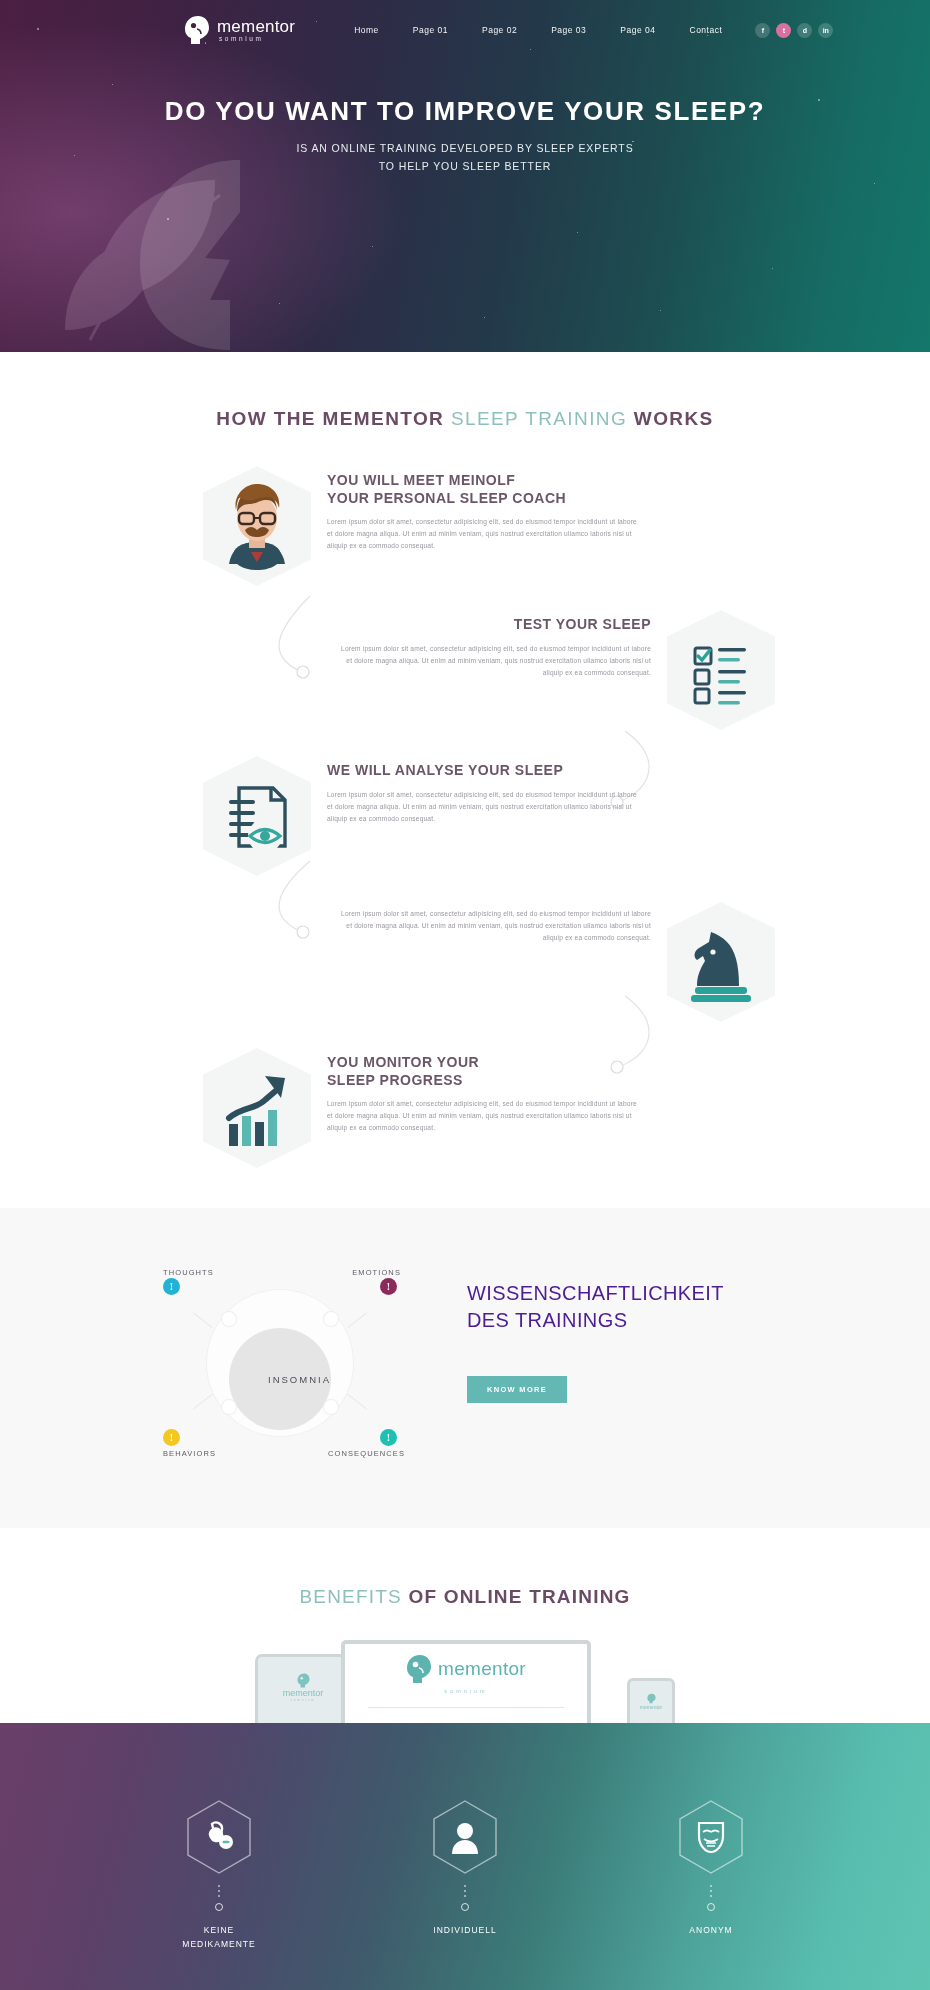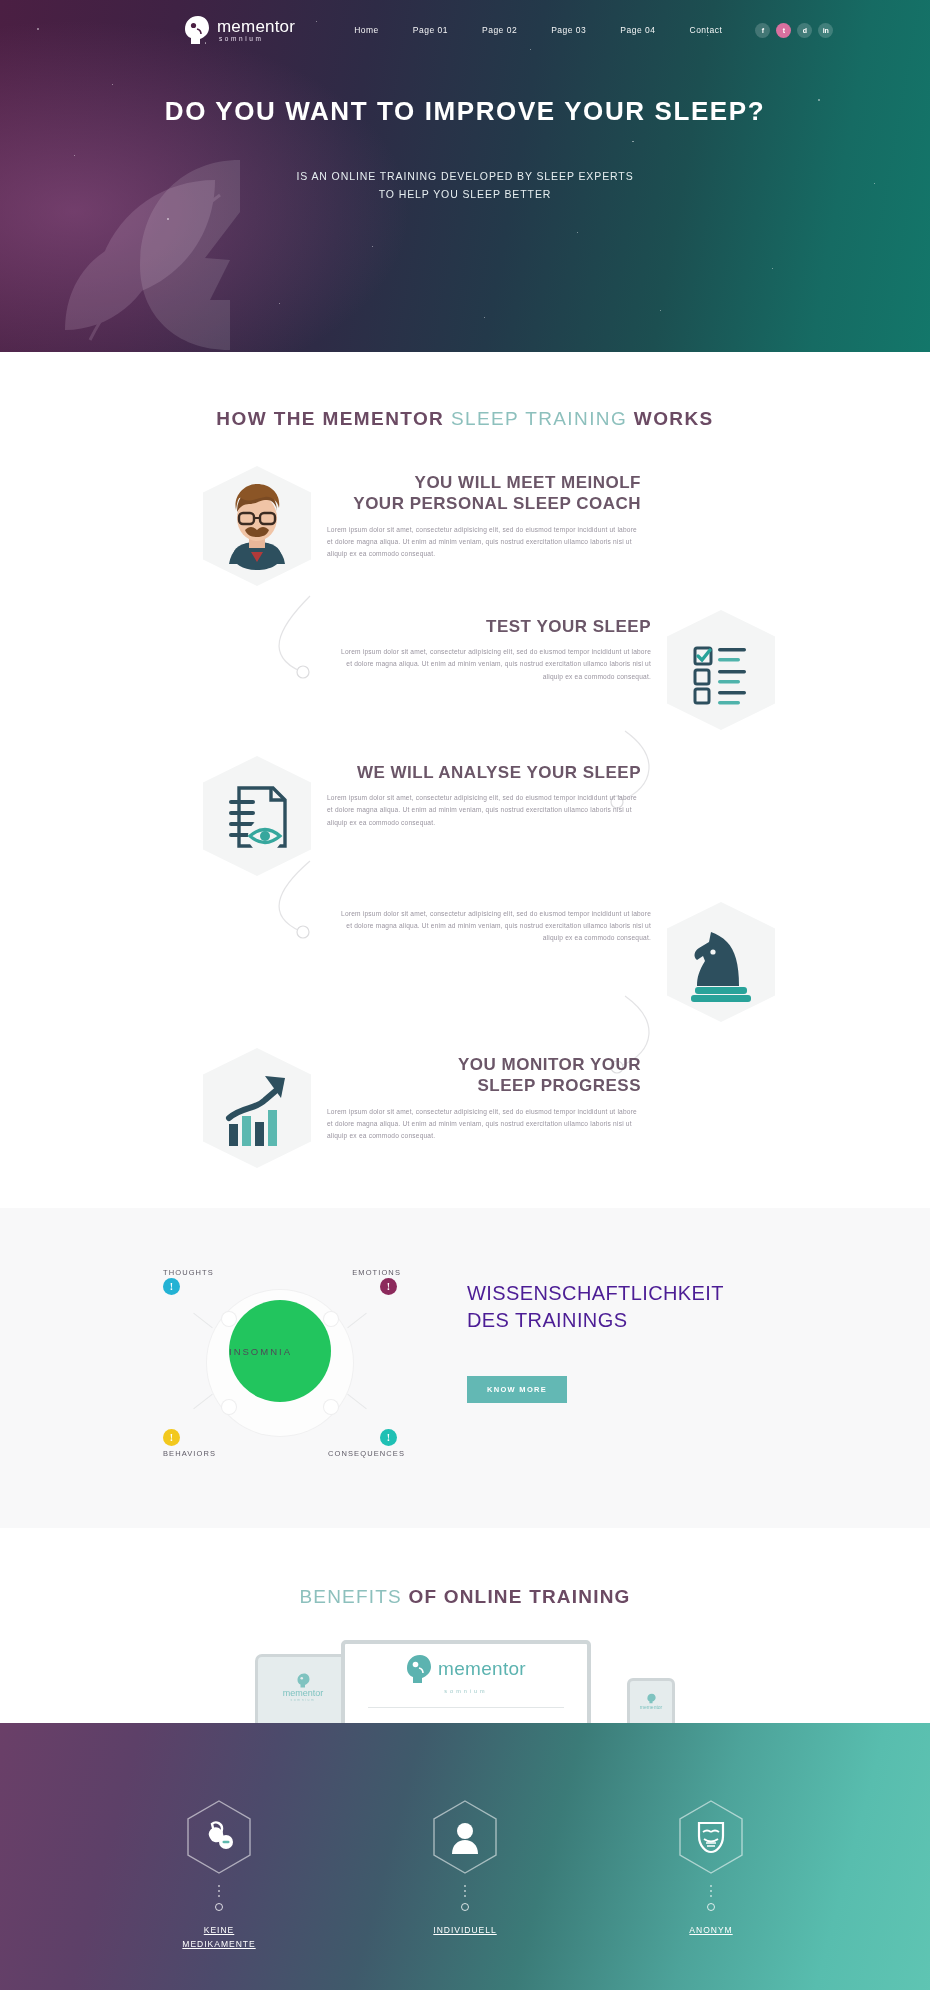--- a/index.html
+++ b/index.html
@@ -71,21 +71,21 @@
   }
   .hero-btn-wrap { position:relative; z-index:4; text-align:center; margin-top: 45px; }
   .hero-btn {
     display:inline-block; border:1px solid rgba(255,255,255,.75);
     color:#fff; background:transparent; cursor:pointer;
     font-size: 9px; font-weight:700; letter-spacing:1.6px;
     padding: 11px 24px; font-family:inherit;
   }
   .hero-sub {
     position:relative; z-index:4;
-    text-align:center; color:#e6eef0; margin-top: 40px;
+    text-align:center; color:#e6eef0; margin-top: 12px;
     font-size: 10.5px; letter-spacing: .9px; line-height: 1.75;
   }
 
   
   .works { background:#fff; padding: 56px 0 40px; }
   .works-title {
     text-align:center; font-size: 19px; font-weight:700; letter-spacing: 1.4px;
     color:#6b4a63;
   }
   .works-title .teal { color:#8dc0bd; font-weight:400; }
@@ -98,22 +98,22 @@
   .hexwrap { flex:none; width: 108px; height: 120px; position:relative; }
   .hex {
     width: 108px; height: 120px;
     background:#f4f5f5;
     clip-path: polygon(50% 0%, 100% 22%, 100% 78%, 50% 100%, 0% 78%, 0% 22%);
     display:flex; align-items:center; justify-content:center; overflow:hidden;
   }
   .step-body { padding: 6px 0 0 16px; width: 330px; }
   .step.right .step-body { text-align:right; padding: 6px 16px 0 0; }
   .step h3 {
-    font-size: 17px; font-weight:700; color:#6b5668; letter-spacing:.5px;
-    line-height:1.25; margin-bottom: 9px; text-align: right;
+    font-size: 14px; font-weight:700; color:#6b5668; letter-spacing:.5px;
+    line-height:1.25; margin-bottom: 9px;
   }
   .step p { font-size: 6.6px; line-height: 1.85; color:#9a95a0; letter-spacing:.2px; }
 
   .s1 { margin-left: 48px; }
   .s2 { margin-left: 175px; margin-top: 24px; }
   .s3 { margin-left: 48px; margin-top: 26px; }
   .s4 { margin-left: 175px; margin-top: 26px; }
   .s5 { margin-left: 48px; margin-top: 26px; }
 
   
@@ -125,23 +125,23 @@
   }
   .lbl-thoughts { left: 8px; top: 0; }
   .lbl-emotions { right: 4px; top: 0; }
   .lbl-behaviors { left: 8px; bottom: 0; }
   .lbl-consequences { right: 0; bottom: 0; }
   .ring {
     position:absolute; left: 52px; top: 22px; width: 146px; height: 146px;
     border-radius:50%; background:#fdfdfd; box-shadow: 0 0 0 1px #f0f0f1;
   }
   .ring-inner {
-    position:absolute; left: 22px; top: 10px; width: 102px; height: 102px;
-    border-radius:50%; background:#22c55e;
-    display:flex; align-items:center; justify-content:flex-start;
+    position:absolute; left: 22px; top: 38px; width: 102px; height: 102px;
+    border-radius:50%; background:#e5e5e5;
+    display:flex; align-items:center; justify-content:flex-end;
   }
   .ring-inner span { font-size: 9.5px; letter-spacing: 2px; color:#4e4b58; }
   .node {
     position:absolute; width: 14px; height: 14px; border-radius:50%;
     background:#fff; box-shadow: 0 0 0 1px #eeeeef;
   }
   .n-tl { left: 15px; top: 22px; } .n-tr { right: 15px; top: 22px; }
   .n-bl { left: 15px; bottom: 22px; } .n-br { right: 15px; bottom: 22px; }
   .dot {
     position:absolute; width: 17px; height: 17px; border-radius:50%;
@@ -217,21 +217,21 @@
     display:flex; align-items:center; justify-content:center; position:relative;
   }
   .fhex svg { position:absolute; inset:0; }
   .fdots { margin-top: 10px; display:flex; flex-direction:column; align-items:center; gap:3px; }
   .fdots i { width:2px; height:2px; background:rgba(255,255,255,.65); border-radius:50%; display:block; }
   .fcircle {
     width: 8px; height: 8px; border-radius:50%; border:1px solid rgba(255,255,255,.8);
     margin: 6px auto 0;
   }
   .flabel {
-    margin-top: 12px; color:#fff; font-size: 8.5px; letter-spacing:1px; line-height:1.7;text-decoration:underline;
+    margin-top: 12px; color:#fff; font-size: 8.5px; letter-spacing:1px; line-height:1.7;
   }
 </style>
 </head>
 <body>
 
 <div class="page">
 
   <section class="hero">
     <div class="stars">
       <span class="star" style="left:4%;top:8%;width:2px;height:2px;"></span>

